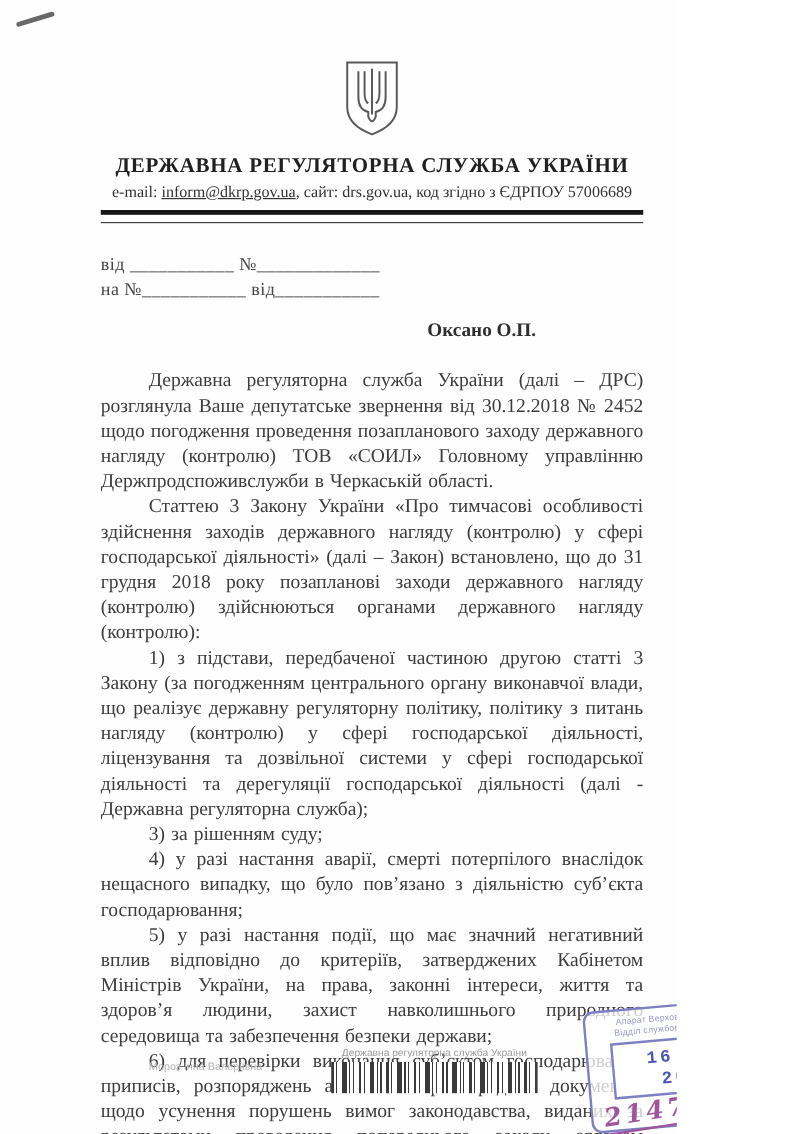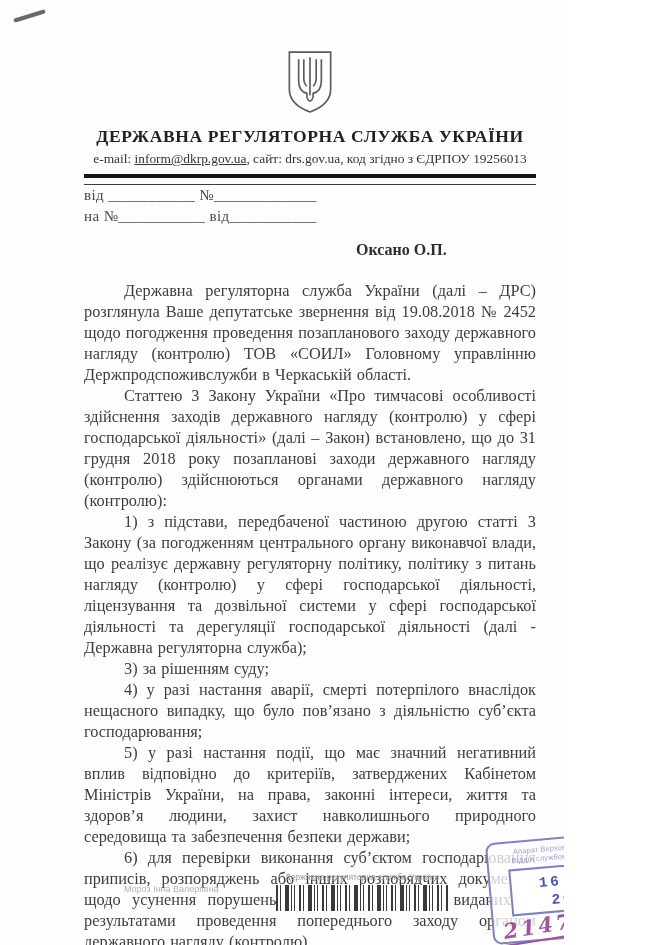--- a/index.html
+++ b/index.html
@@ -14,21 +14,21 @@
   .content{ padding:50px 28px 0 84px; }
   .emblem-wrap{ text-align:center; }
   .emblem-wrap svg{ display:inline-block; }
   .org-title{
     margin:8px 0 0 0; text-align:center; font-size:17.5px; font-weight:bold;
     letter-spacing:.6px; color:#202020;
   }
   .addr{ margin:4px 0 0 0; text-align:center; font-size:13.4px; line-height:16px; color:#333; }
   .addr .u{ text-decoration:underline; }
   .rule{ margin-top:7px; height:6px; border-top:4px solid #161616; border-bottom:1px solid #3c3c3c; }
-  .ref-block{ margin-top:0; font-size:15px; line-height:21px; color:#454545; letter-spacing:.4px; }
+  .ref-block{ margin-top:25px; font-size:15px; line-height:21px; color:#454545; letter-spacing:.4px; }
   .recipient{ margin:12px 0 0 272px; font-weight:bold; font-size:16px; line-height:21px; color:#2e2e2e; }
   .salutation{ margin-top:24px; text-align:center; font-weight:bold; font-size:16.5px; color:#2e2e2e; }
   .body-text{ margin-top:20px; }
   .body-text p{
     margin:0; text-align:justify; text-indent:40px;
     font-size:16.3px; line-height:21px; color:#3d3d3d; word-spacing:1px;
   }
   
   .stamp{
     position:absolute; left:489px; top:836px; width:168px; height:102px;
@@ -80,36 +80,36 @@
           <path d="M24 7 V44"></path>
           <path d="M21 46 Q24 53 27 46"></path>
           <path d="M18 9 V27 Q18 33 21 35"></path>
           <path d="M30 9 V27 Q30 33 27 35"></path>
         </g>
       </svg>
     </div>
 
     <h1 class="org-title">ДЕРЖАВНА РЕГУЛЯТОРНА СЛУЖБА УКРАЇНИ</h1>
 
-    <p class="addr"><span>e-mail: </span><span class="u">inform@dkrp.gov.ua</span><span>, сайт: drs.gov.ua, код згідно з ЄДРПОУ 19256013</span></p>
+    <p class="addr"><span>e-mail: </span><span class="u">inform@dkrp.gov.ua</span><span>, сайт: drs.gov.ua, код згідно з ЄДРПОУ 57006689</span></p>
 
     <div class="rule"></div>
 
     <div class="ref-block">
       <div>від ___________ №_____________</div>
       <div>на №___________ від___________</div>
     </div>
 
     <div class="recipient">
       <div>Оксано О.П.</div>
     </div>
 
 
     <div class="body-text">
-      <p>Державна регуляторна служба України (далі – ДРС) розглянула Ваше депутатське звернення від 19.08.2018 № 2452 щодо погодження проведення позапланового заходу державного нагляду (контролю) ТОВ «СОИЛ» Головному управлінню Держпродспоживслужби в Черкаській області.</p>
+      <p>Державна регуляторна служба України (далі – ДРС) розглянула Ваше депутатське звернення від 30.12.2018 № 2452 щодо погодження проведення позапланового заходу державного нагляду (контролю) ТОВ «СОИЛ» Головному управлінню Держпродспоживслужби в Черкаській області.</p>
       <p>Статтею 3 Закону України «Про тимчасові особливості здійснення заходів державного нагляду (контролю) у сфері господарської діяльності» (далі – Закон) встановлено, що до 31 грудня 2018 року позапланові заходи державного нагляду (контролю) здійснюються органами державного нагляду (контролю):</p>
       <p>1) з підстави, передбаченої частиною другою статті 3 Закону (за погодженням центрального органу виконавчої влади, що реалізує державну регуляторну політику, політику з питань нагляду (контролю) у сфері господарської діяльності, ліцензування та дозвільної системи у сфері господарської діяльності та дерегуляції господарської діяльності (далі - Державна регуляторна служба);</p>
       <p>3) за рішенням суду;</p>
       <p>4) у разі настання аварії, смерті потерпілого внаслідок нещасного випадку, що було пов’язано з діяльністю суб’єкта господарювання;</p>
       <p>5) у разі настання події, що має значний негативний вплив відповідно до критеріїв, затверджених Кабінетом Міністрів України, на права, законні інтереси, життя та здоров’я людини, захист навколишнього природного середовища та забезпечення безпеки держави;</p>
       <p>6) для перевірки виконання суб’єктом господарювання приписів, розпоряджень або інших розпорядчих документів щодо усунення порушень вимог законодавства, виданих за результатами проведення попереднього заходу органом державного нагляду (контролю).</p>
     </div>
 
   </div>
 

